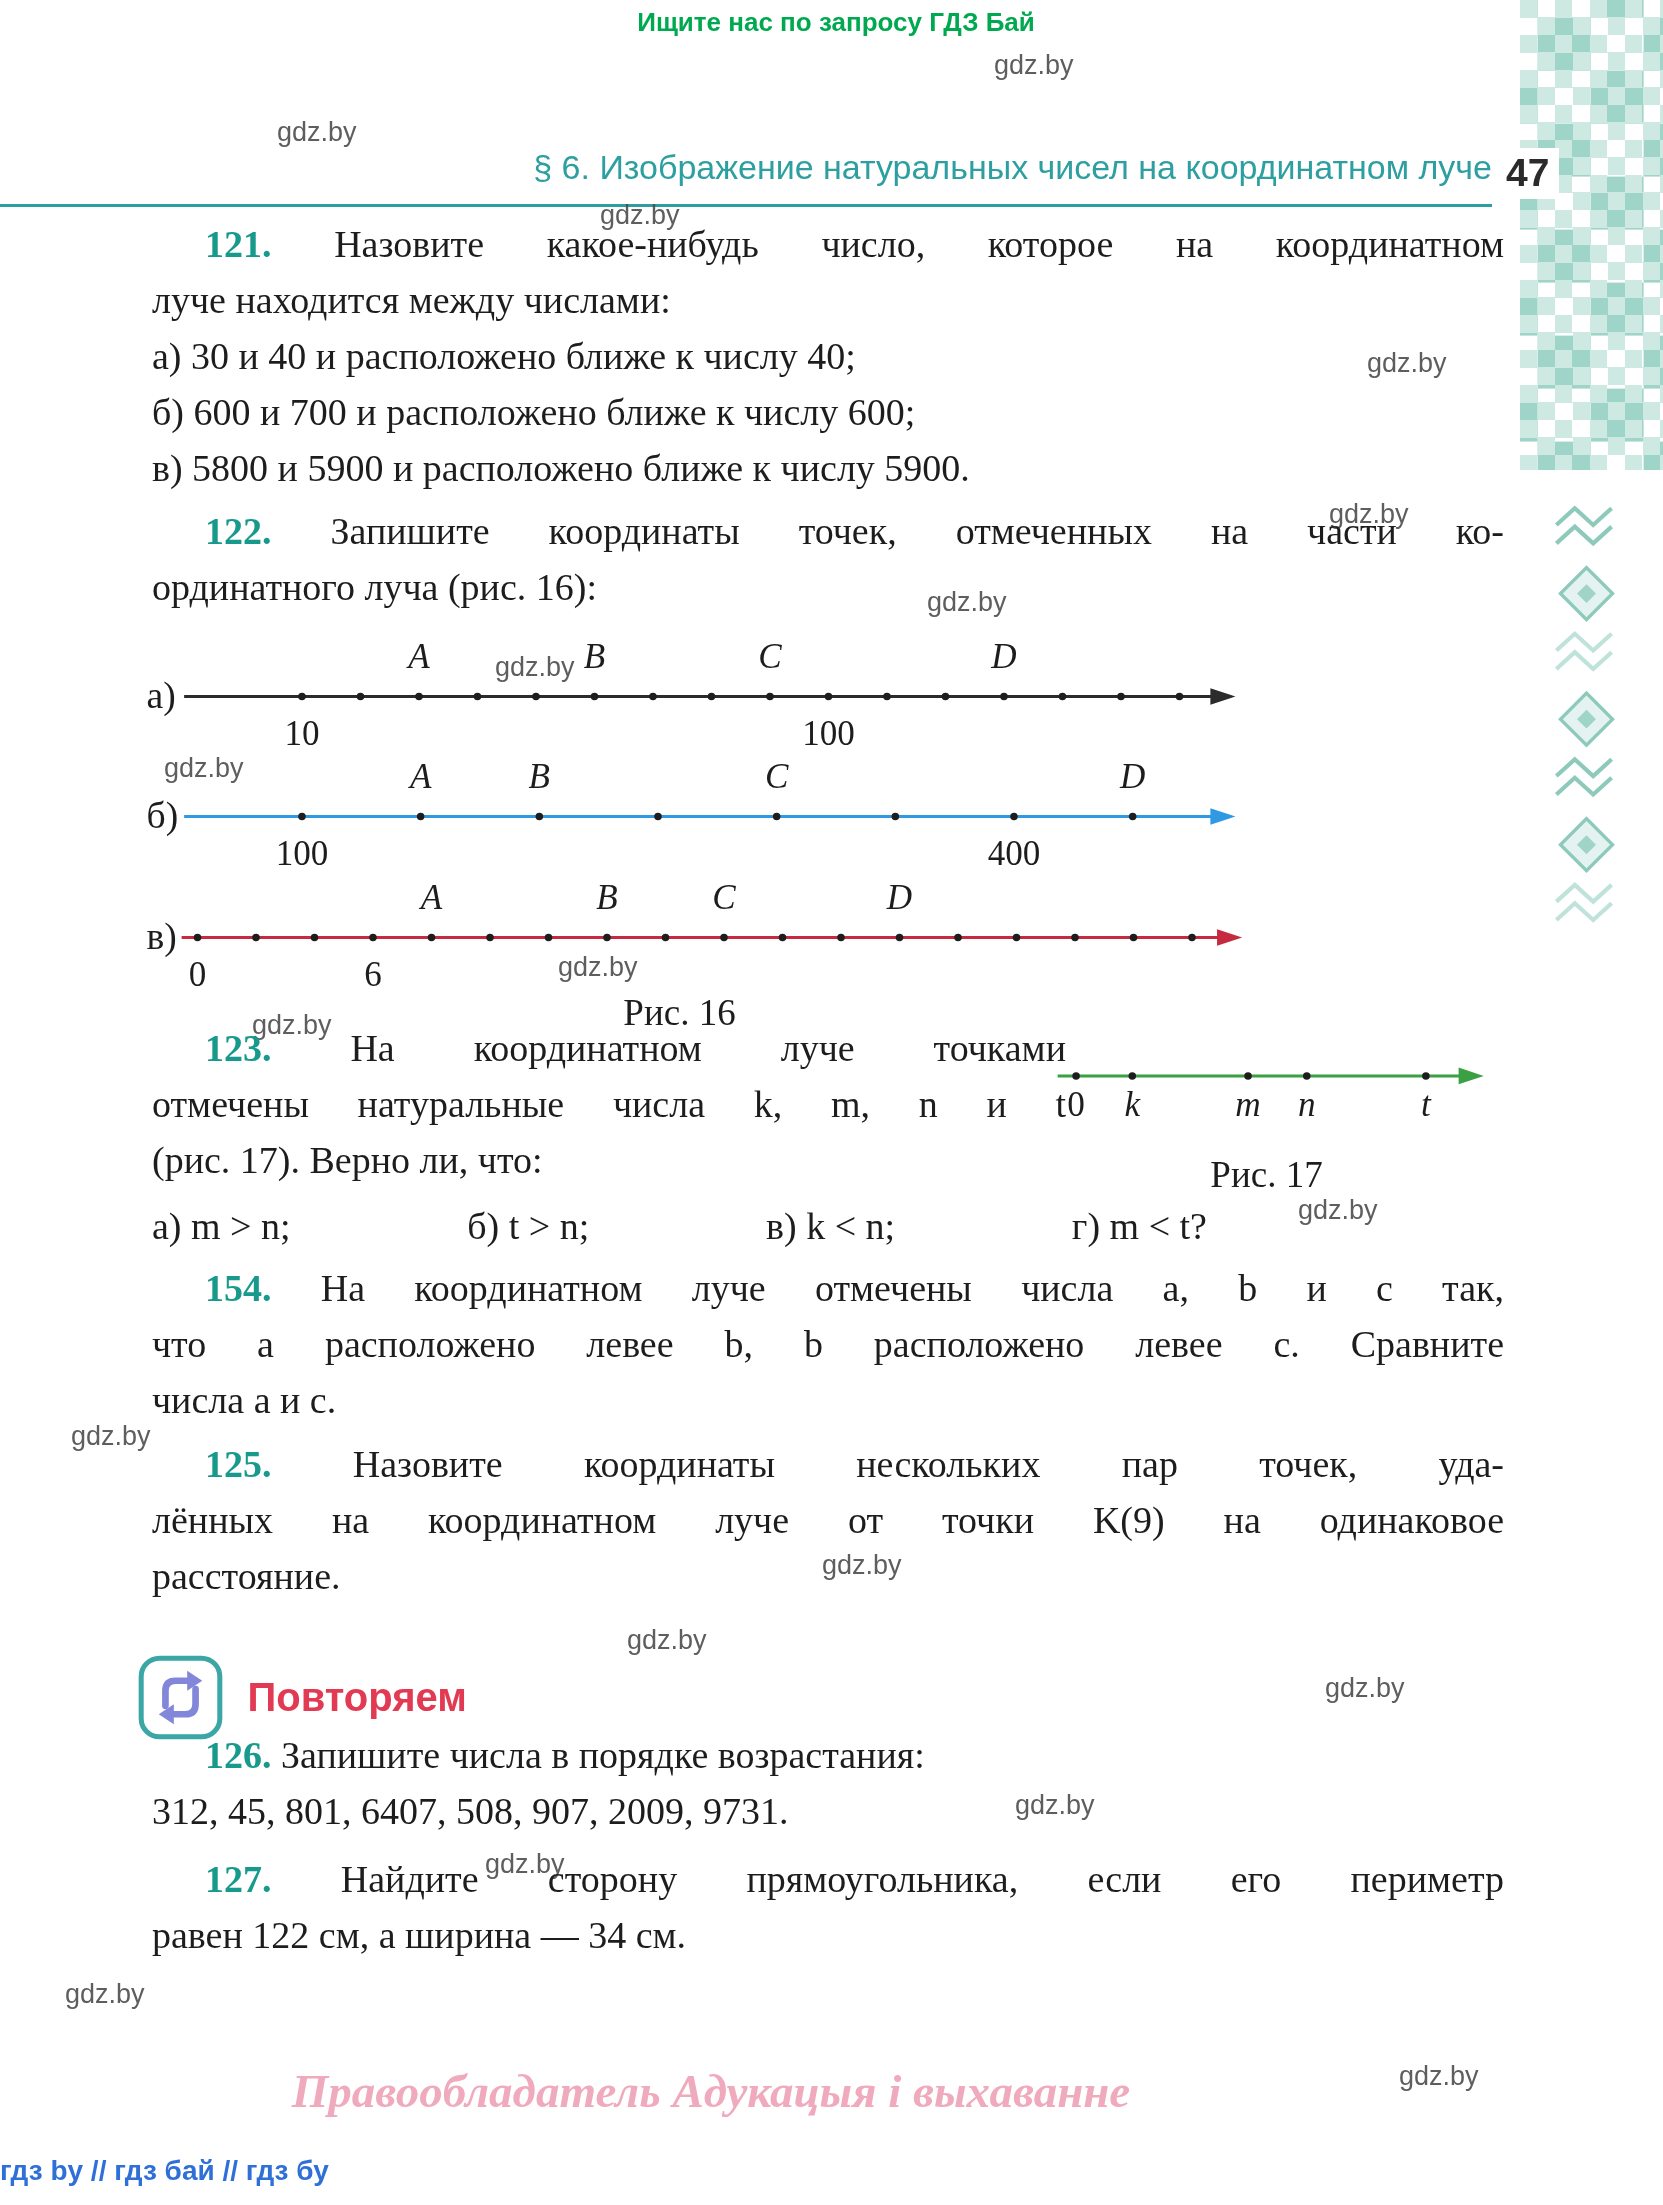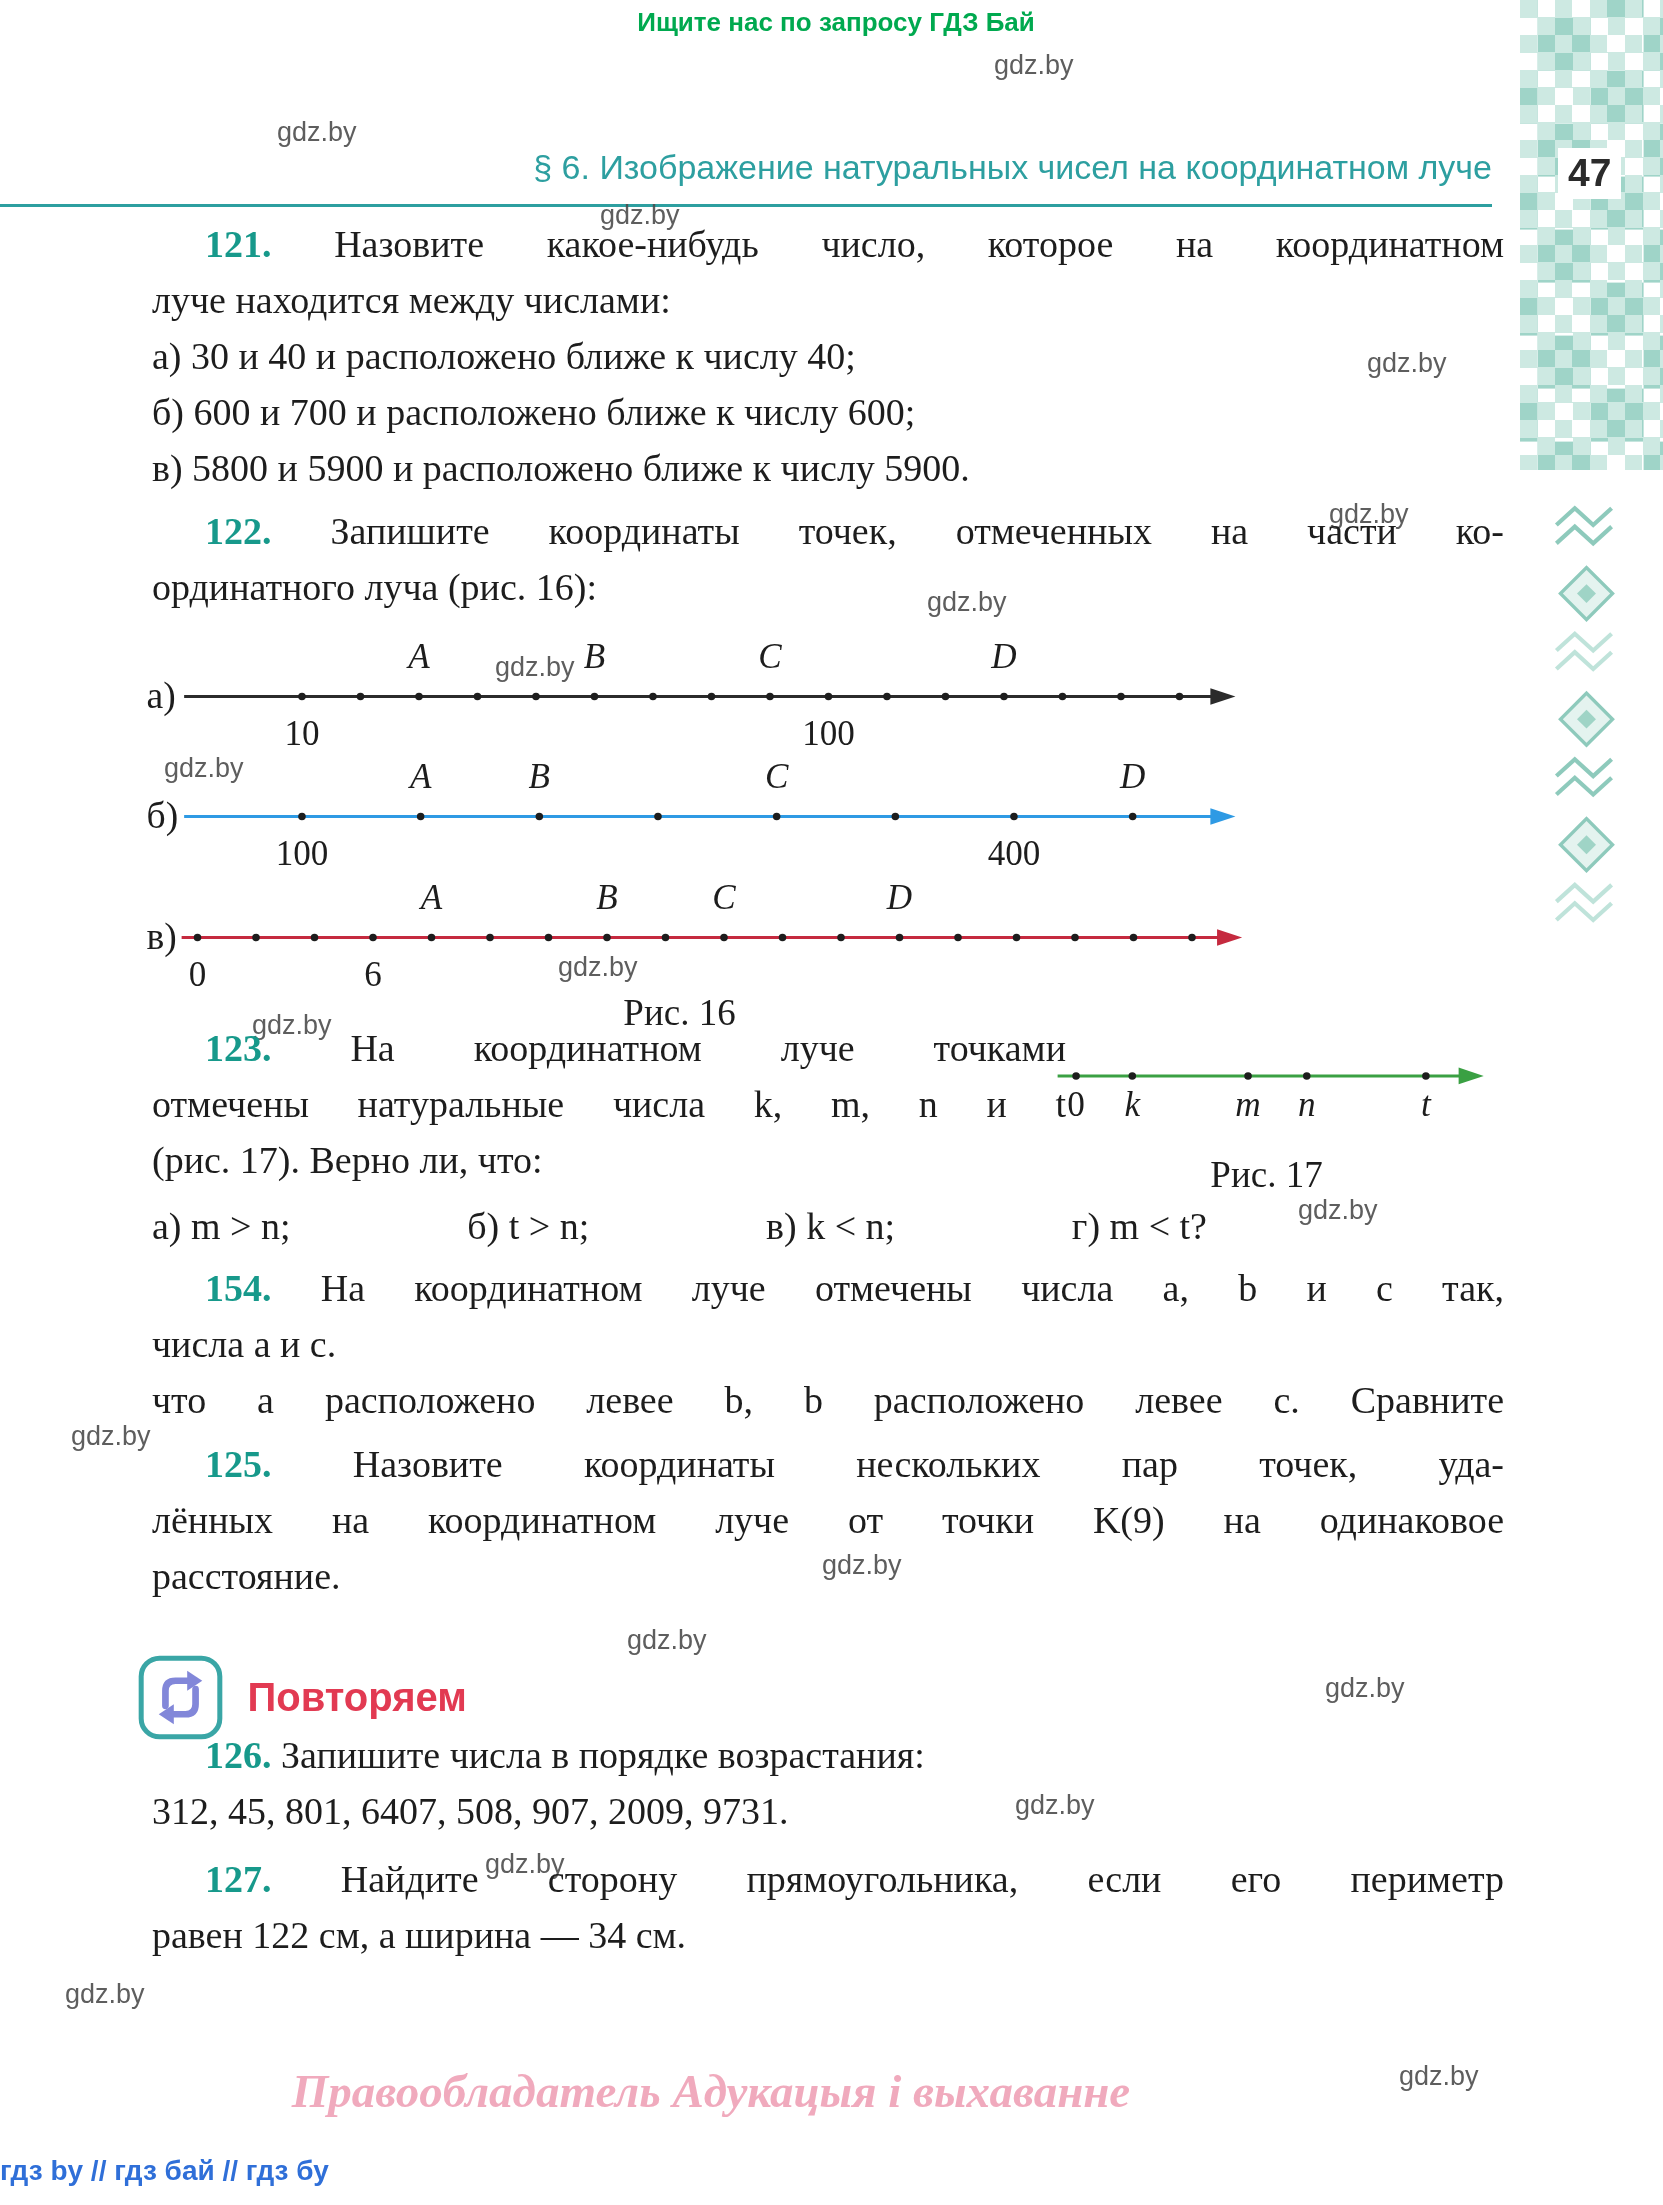--- a/index.html
+++ b/index.html
@@ -14,21 +14,21 @@
       conic-gradient(from 90deg,#9fd4c8 25%,rgba(255,255,255,0) 0 50%,#9fd4c8 0 75%,rgba(255,255,255,0) 0) 17.6px 17.6px/106px 106px;
   }
   .deco-ornament{position:absolute;top:503px;right:39px;width:77px;height:444px;}
 
   .banner{position:absolute;top:6.7px;left:4px;width:100%;text-align:center;
     font-family:"Liberation Sans",sans-serif;font-size:26px;font-weight:600;color:var(--banner_green);}
 
   .section-title{position:absolute;top:148px;left:140px;width:1352px;text-align:right;
     font-family:"Liberation Sans",sans-serif;font-size:34px;color:var(--teal);}
   .header-rule{position:absolute;top:204px;left:0;width:1492px;height:3.4px;background:var(--teal);}
-  .page-num{position:absolute;top:148px;left:1558px;z-index:5;background:#fff;padding:3.4px 10px;
+  .page-num{position:absolute;top:148px;left:1496px;z-index:5;background:#fff;padding:3.4px 10px;
     font-family:"Liberation Sans",sans-serif;font-size:39px;font-weight:bold;color:#2b2b2b;}
 
   .problem{position:absolute;left:140px;width:1352px;margin-left:12px;}
   .line{font-size:38px;line-height:56px;}
   .jl{text-align:justify;text-align-last:justify;}
   .ll{text-align:left;}
   .first{text-indent:53px;}
   .pnum{color:var(--number_teal);font-weight:bold;}
 
   .p123 .line{width:914px;}
@@ -232,22 +232,22 @@
           <circle cx="318" cy="38" r="4.5" fill="#1d1d1d"></circle>
           <text x="318" y="86" class="ital" text-anchor="middle">n</text>
           <circle cx="460" cy="38" r="4.5" fill="#1d1d1d"></circle>
           <text x="460" y="86" class="ital" text-anchor="middle">t</text>
         </svg></div>
     <div class="fig-caption">Рис. 17</div>
   </div>
 
   <section class="problem" style="top:1260px">
     <div class="line jl first"><span class="pnum">154.</span> <span>На координатном луче отмечены числа a, b и c так,</span></div>
+    <div class="line jl">что a расположено левее b, b расположено левее c. Сравните</div>
     <div class="line ll">числа a и c.</div>
-    <div class="line jl">что a расположено левее b, b расположено левее c. Сравните</div>
   </section>
 
   <section class="problem" style="top:1436px">
     <div class="line jl first"><span class="pnum">125.</span> <span>Назовите координаты нескольких пар точек, уда-</span></div>
     <div class="line jl">лённых на координатном луче от точки K(9) на одинаковое</div>
     <div class="line ll">расстояние.</div>
   </section>
 
   <div class="repeat">
     <div class="repeat-icon-box">

